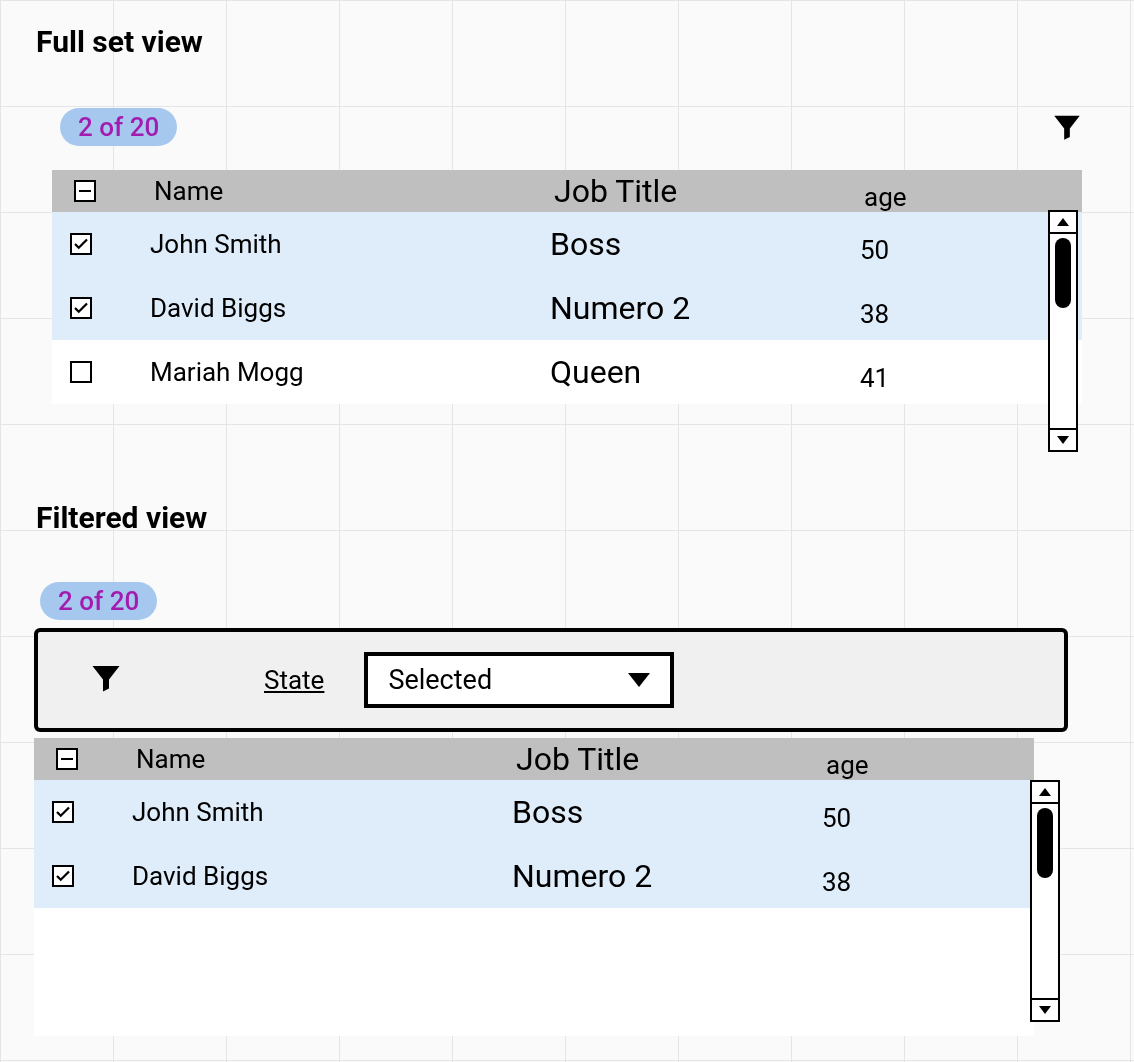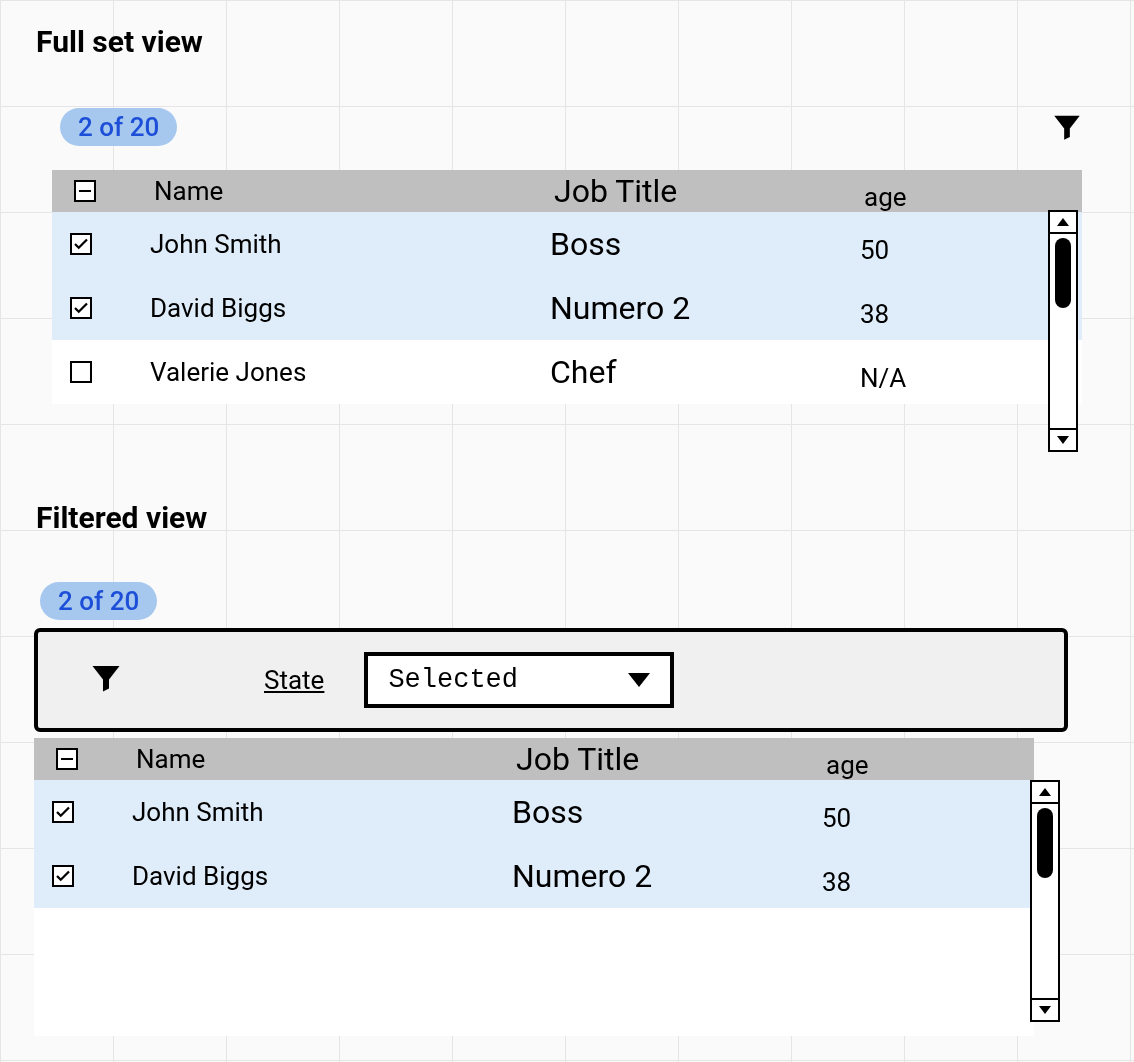--- a/index.html
+++ b/index.html
@@ -21,21 +21,21 @@
     font-weight: 700;
     color: #000;
     padding-left: 36px;
     text-align: center;
   }
   .title-1 { position: absolute; top: 24px; }
   .title-2 { position: absolute; top: 500px; }
 
   .badge {
     background: #a6c8ef;
-    color: #1d4ed8;
+    color: #a21caf;
     font-size: 26px;
     font-weight: 500;
     padding: 4px 18px;
     border-radius: 22px;
     display: inline-block;
   }
   .badge-1 { position: absolute; top: 108px; left: 60px; }
   .badge-2 { position: absolute; top: 582px; left: 40px; }
 
   .filter-icon-top {
@@ -145,21 +145,20 @@
   .select-box {
     border: 4px solid #000;
     background: #fff;
     height: 56px;
     width: 310px;
     display: flex;
     align-items: center;
     justify-content: space-between;
     padding: 8px 20px;
     font-size: 27px;
-    font-family: Liberation Mono, monospace;
   }
   .tri-down {
     width: 0; height: 0;
     border-left: 11px solid transparent;
     border-right: 11px solid transparent;
     border-top: 14px solid #000;
   }
   .tri-up-sm {
     width:0;height:0;
     border-left:6px solid transparent;
@@ -227,23 +226,23 @@
           </span>
         </div>
       <div class="col-name">David Biggs</div>
       <div class="col-job">Numero 2</div>
       <div class="col-age">38</div>
     </div>
     <div class="data-row row-normal">
       <div class="col-check">
           <span class="cb"></span>
         </div>
-      <div class="col-name">Valerie Jones</div>
-      <div class="col-job">Chef</div>
-      <div class="col-age">N/A</div>
+      <div class="col-name">Mariah Mogg</div>
+      <div class="col-job">Queen</div>
+      <div class="col-age">41</div>
     </div>
   </div>
 </div>
 
 <div class="scrollbar sb1">
   <div class="sb-btn">
       <span class="tri-up-sm"></span>
     </div>
   <div class="sb-thumb" style="height:70px;"></div>
   <div style="flex:1"></div>

